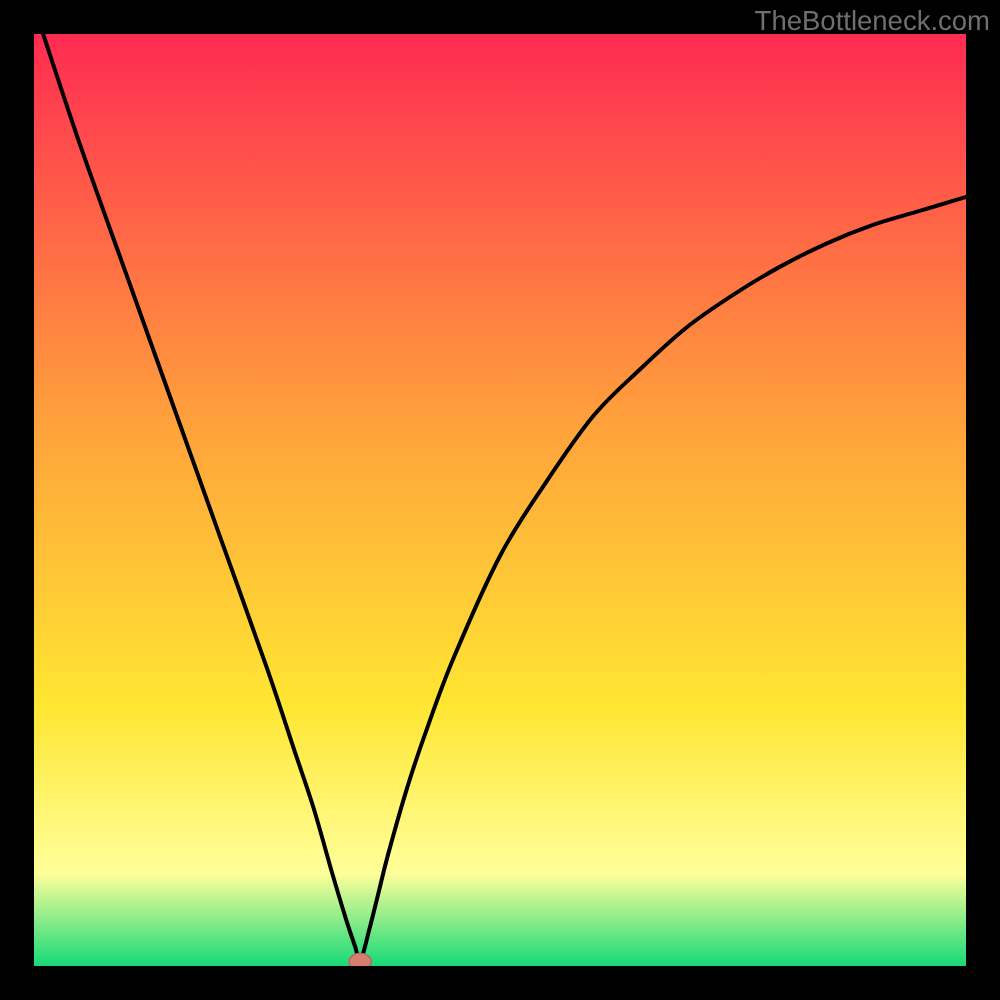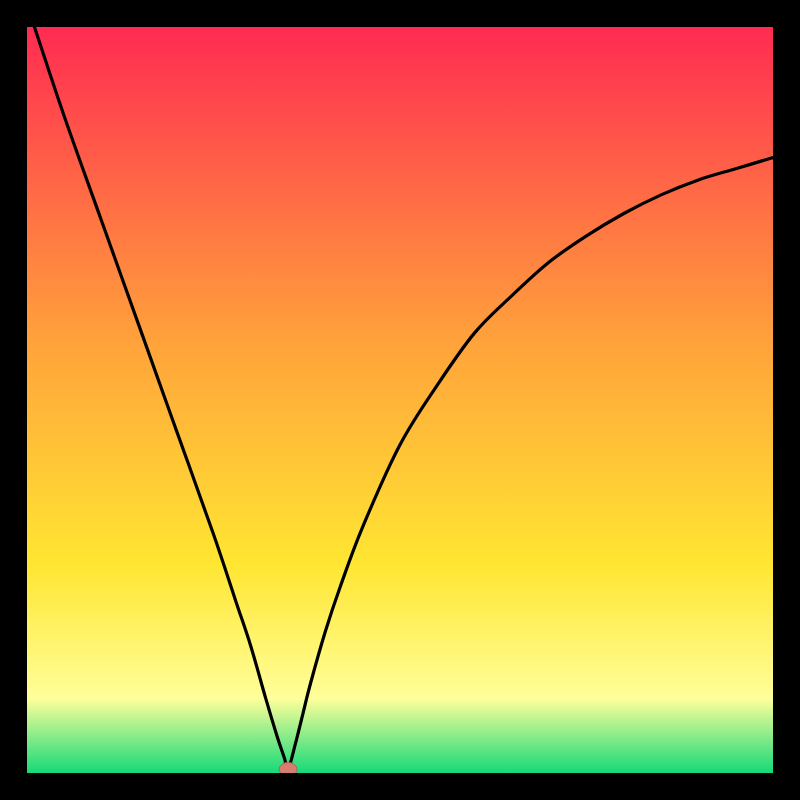--- a/index.html
+++ b/index.html
@@ -33,20 +33,21 @@
     font-size: 22px;
     font-weight: 400;
     letter-spacing: 0px;
     z-index: 50;
   }
 </style>
 </head>
 <body>
 
 <div class="frame">
+  <div class="watermark">TheBottleneck.com</div>
   <div class="plot-area">
     <svg id="chart-svg" width="746" height="746" viewBox="0 0 746 746" preserveAspectRatio="none">
       <defs>
         <linearGradient id="bg-grad" x1="0" y1="0" x2="0" y2="1">
           <stop id="g0" offset="0%" stop-color="#ff2b52"></stop>
           <stop id="g1" offset="42%" stop-color="#ffa23b"></stop>
           <stop id="g2" offset="72%" stop-color="#ffe632"></stop>
           <stop id="g3" offset="90%" stop-color="#ffff9a"></stop>
           <stop id="g4" offset="100%" stop-color="#16d978"></stop>
         </linearGradient>

